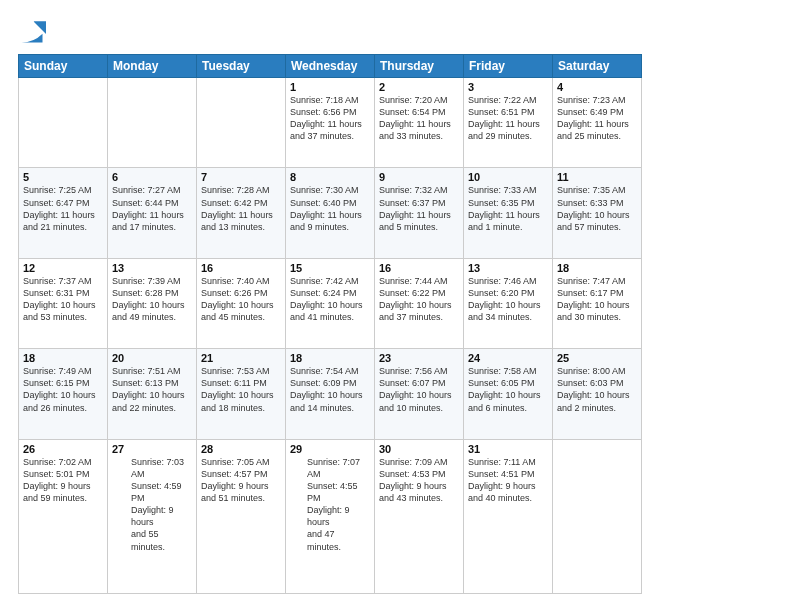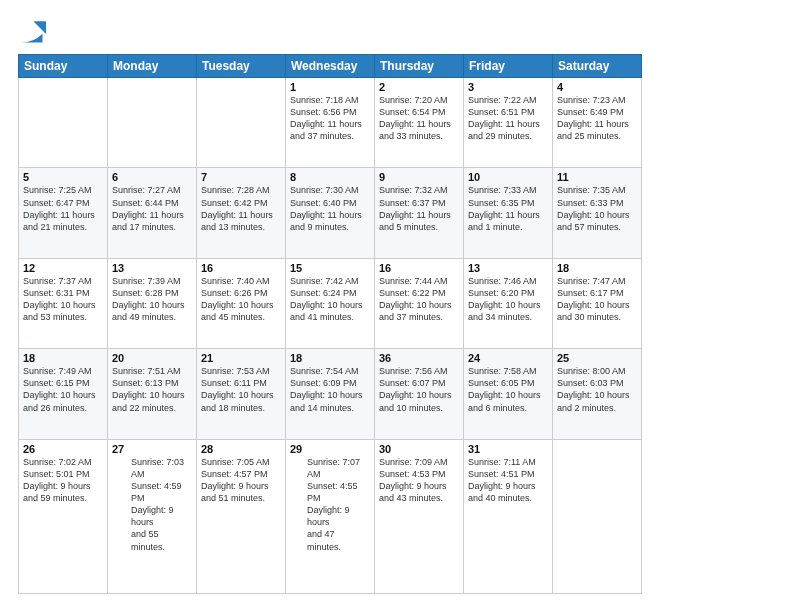--- a/index.html
+++ b/index.html
@@ -291,21 +291,21 @@
 and 18 minutes.</div>
           </td>
           <td>
             <span class="day-num">18</span>
             <div class="day-info" style="white-space: pre-line;">Sunrise: 7:54 AM
 Sunset: 6:09 PM
 Daylight: 10 hours
 and 14 minutes.</div>
           </td>
           <td>
-            <span class="day-num">36</span>
+            <span class="day-num">23</span>
             <div class="day-info" style="white-space: pre-line;">Sunrise: 7:56 AM
 Sunset: 6:07 PM
 Daylight: 10 hours
 and 10 minutes.</div>
           </td>
           <td>
             <span class="day-num">24</span>
             <div class="day-info" style="white-space: pre-line;">Sunrise: 7:58 AM
 Sunset: 6:05 PM
 Daylight: 10 hours

